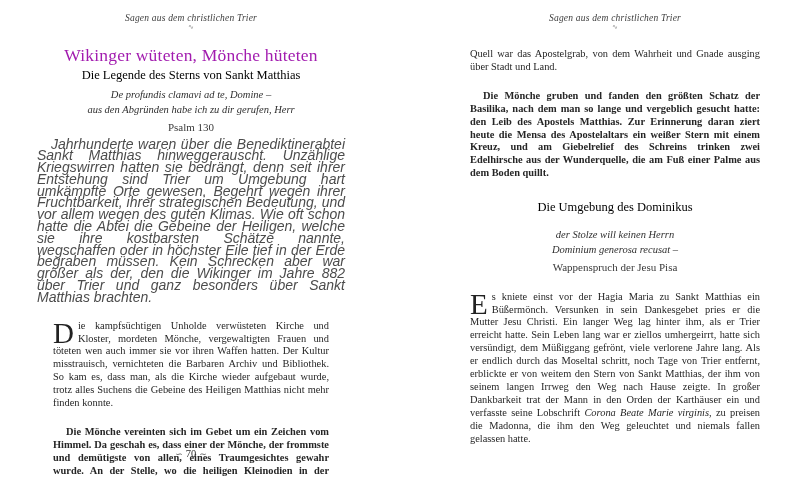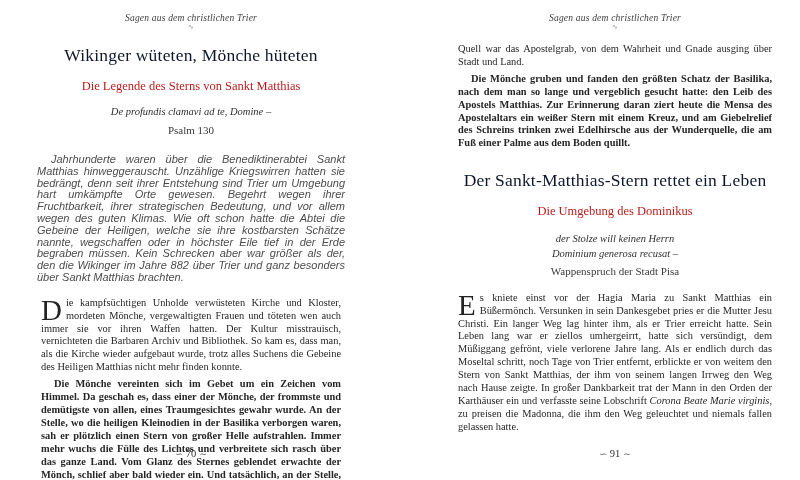--- a/index.html
+++ b/index.html
@@ -20,54 +20,54 @@
     text-align:center; font-style:italic;
     font-size:9.5px; color:#3c3c3c;
     margin-top:13px; letter-spacing:0.2px;
   }
   .head-ornament {
     text-align:center; font-size:7px; color:#8a8a8a;
     margin-top:0px; height:9px; line-height:9px;
   }
 
   .chapter-title {
-    font-weight:normal; font-size:17.5px; color:#0f172a;
+    font-weight:normal; font-size:17.5px; color:#a21caf;
     text-align:center; margin:0; letter-spacing:0.2px;
     line-height:20px;
   }
   .chapter-subtitle {
-    font-size:12.5px; color:#b91c1c;
-    text-align:center; margin-top:14px; line-height:15px;
+    font-size:12.5px; color:#000000;
+    text-align:center; margin-top:3px; line-height:15px;
   }
   .left-title-block  { margin-top:13px; }
   .right-title-block { margin-top:20px; }
 
   .epigraph {
     font-style:italic; text-align:center;
     font-size:10.5px; line-height:14.5px; color:#2f2f2f;
   }
-  .left-epigraph  { margin-top:11px; }
+  .left-epigraph  { margin-top:5px; }
   .right-epigraph { margin-top:13px; }
   .epigraph-source {
     font-style:normal; font-size:11px; color:#3a3a3a; margin-top:3px;
   }
 
   .intro {
     font-family:"Liberation Sans", sans-serif;
     font-style:italic;
-    font-size:11px; line-height:11.8px;
+    font-size:14px; line-height:11.8px;
     text-align:justify; color:#4c4c4c;
-    text-indent:14px; margin-top:17px;
+    text-indent:14px; margin-top:4px;
   }
 
   .body-text {
     font-size:10.4px; line-height:12.9px;
     text-align:justify; color:#262626;
   }
-  .body-text p { margin:4px; }
+  .body-text p { margin:16px; }
   .body-text p.indent { text-indent:13px;font-weight:bold; }
   .left-body  { margin-top:13px; }
   .right-cont { margin-top:11px; }
   .right-body { margin-top:13px; }
 
   .dropcap {
     float:left; font-size:29px; line-height:23px;
     padding:2px 4px 0 0; color:#222;
   }
   .italic-span { font-style:italic; }
@@ -87,20 +87,21 @@
     <div class="running-head">Sagen aus dem christlichen Trier</div>
     <div class="head-ornament">∿</div>
 
     <div class="left-title-block">
       <h1 class="chapter-title">Wikinger wüteten, Mönche hüteten</h1>
       <div class="chapter-subtitle">Die Legende des Sterns von Sankt Matthias</div>
     </div>
 
     <div class="epigraph left-epigraph">
       <div>De profundis clamavi ad te, Domine –</div>
+      <div>aus den Abgründen habe ich zu dir gerufen, Herr</div>
       <div class="epigraph-source">Psalm 130</div>
     </div>
 
     <p class="intro">Jahrhunderte waren über die Benediktinerabtei Sankt Matthias hinweggerauscht. Unzählige Kriegswirren hatten sie bedrängt, denn seit ihrer Entstehung sind Trier um Umgebung hart umkämpfte Orte gewesen. Begehrt wegen ihrer Fruchtbarkeit, ihrer strategischen Bedeutung, und vor allem wegen des guten Klimas. Wie oft schon hatte die Abtei die Gebeine der Heiligen, welche sie ihre kostbarsten Schätze nannte, wegschaffen oder in höchster Eile tief in der Erde begraben müssen. Kein Schrecken aber war größer als der, den die Wikinger im Jahre 882 über Trier und ganz besonders über Sankt Matthias brachten.</p>
 
     <div class="body-text left-body">
       <p><span class="dropcap">D</span><span>ie kampfsüchtigen Unholde verwüsteten Kirche und Kloster, mordeten Mönche, vergewaltigten Frauen und töteten wen auch immer sie vor ihren Waffen hatten. Der Kultur misstrauisch, vernichteten die Barbaren Archiv und Bibliothek. So kam es, dass man, als die Kirche wieder aufgebaut wurde, trotz alles Suchens die Gebeine des Heiligen Matthias nicht mehr finden konnte.</span></p>
       <p class="indent">Die Mönche vereinten sich im Gebet um ein Zeichen vom Himmel. Da geschah es, dass einer der Mönche, der frommste und demütigste von allen, eines Traumgesichtes gewahr wurde. An der Stelle, wo die heiligen Kleinodien in der Basilika verborgen waren, sah er plötzlich einen Stern von großer Helle aufstrahlen. Immer mehr wuchs die Fülle des Lichtes und verbreitete sich rasch über das ganze Land. Vom Glanz des Sternes geblendet erwachte der Mönch, schlief aber bald wieder ein. Und tatsächlich, an der Stelle, an welcher der Stern sich gezeigt hatte, sprudelte nun ein kristallheller Quell. Dessen Wasser schwoll unaufhaltsam an, nach allen Seiten hin, ergoss sich über den ganzen Erdkreis, spendete Leben, förderte Wachstum und zeitigte Früchte. Der</p>
     </div>
 
@@ -112,32 +113,28 @@
   <div class="page page-right">
     <div class="running-head">Sagen aus dem christlichen Trier</div>
     <div class="head-ornament">∿</div>
 
     <div class="body-text right-cont">
       <p>Quell war das Apostelgrab, von dem Wahrheit und Gnade ausging über Stadt und Land.</p>
       <p class="indent">Die Mönche gruben und fanden den größten Schatz der Basilika, nach dem man so lange und vergeblich gesucht hatte: den Leib des Apostels Matthias. Zur Erinnerung daran ziert heute die Mensa des Apostelaltars ein weißer Stern mit einem Kreuz, und am Giebelrelief des Schreins trinken zwei Edelhirsche aus der Wunderquelle, die am Fuß einer Palme aus dem Boden quillt.</p>
     </div>
 
     <div class="right-title-block">
-      <h1 class="chapter-title">Der Sankt-Matthias-Stern rettet ein Leben</h1>
       <div class="chapter-subtitle">Die Umgebung des Dominikus</div>
     </div>
 
     <div class="epigraph right-epigraph">
       <div>der Stolze will keinen Herrn</div>
       <div>Dominium generosa recusat –</div>
-      <div class="epigraph-source">Wappenspruch der Stadt Pisa</div>
+      <div class="epigraph-source">Wappenspruch der Jesu Pisa</div>
     </div>
 
     <div class="body-text right-body">
       <p><span class="dropcap">E</span><span>s kniete einst vor der Hagia Maria zu Sankt Matthias ein Büßermönch. Versunken in sein Dankesgebet pries er die Mutter Jesu Christi. Ein langer Weg lag hinter ihm, als er Trier erreicht hatte. Sein Leben lang war er ziellos umhergeirrt, hatte sich versündigt, dem Müßiggang gefrönt, viele verlorene Jahre lang. Als er endlich durch das Moseltal schritt, noch Tage von Trier entfernt, erblickte er von weitem den Stern von Sankt Matthias, der ihm von seinem langen Irrweg den Weg nach Hause zeigte. In großer Dankbarkeit trat der Mann in den Orden der Karthäuser ein und verfasste seine Lobschrift </span><span class="italic-span">Corona Beate Marie virginis</span><span>, zu preisen die Madonna, die ihm den Weg geleuchtet und niemals fallen gelassen hatte.</span></p>
     </div>
 
-    <div class="folio">
-      <span class="folio-ornament">∽</span><span>91</span><span class="folio-ornament">∼</span>
-    </div>
   </div>
 
 </div>
 
 </body></html>

